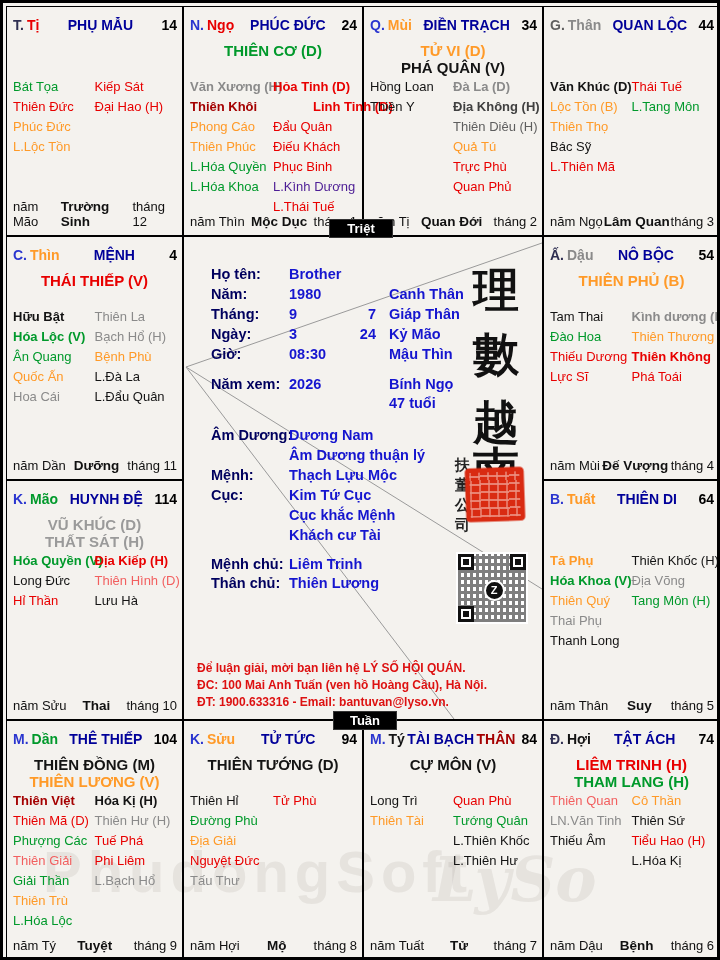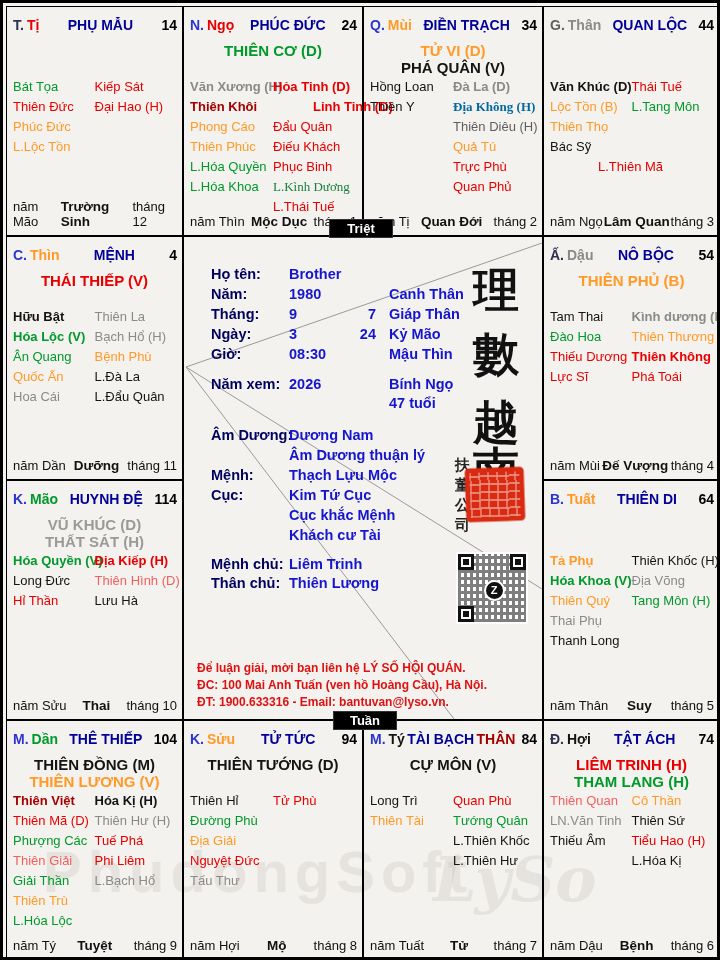--- a/index.html
+++ b/index.html
@@ -101,21 +101,21 @@
         <div class="star" style="color: rgb(255, 154, 40);">Thiên Phúc</div>
         <div class="star" style="color: rgb(0, 153, 43);">L.Hóa Quyền</div>
         <div class="star" style="color: rgb(0, 153, 43);">L.Hóa Khoa</div>
       </div>
     <div class="col col-right">
         <div class="star b" style="color: rgb(232, 0, 0);">Hỏa Tinh (D)</div>
         <div class="star b" style="color: rgb(232, 0, 0); padding-left: 40px;">Linh Tinh (D)</div>
         <div class="star" style="color: rgb(232, 0, 0);">Đẩu Quân</div>
         <div class="star" style="color: rgb(232, 0, 0);">Điếu Khách</div>
         <div class="star" style="color: rgb(232, 0, 0);">Phục Binh</div>
-        <div class="star" style="color: #15803d; font-family: Liberation Serif, serif;">L.Kình Dương</div>
+        <div class="star" style="color: #4c1d95;">L.Kình Dương</div>
         <div class="star" style="color: rgb(232, 0, 0);">L.Thái Tuế</div>
       </div>
     <div class="p-foot">
       <span class="f-year">năm Thìn</span>
       <span class="f-stage">Mộc Dục</span>
       <span class="f-month">tháng 1</span>
     </div>
   </div>
     <div class="palace" style="left: 360px; top: 3px; width: 180px; height: 230px;">
     <div class="p-header">
@@ -128,21 +128,21 @@
     <div class="mains">
         <div style="color: rgb(255, 154, 40);">TỬ VI (D)</div>
         <div style="color: rgb(20, 20, 20);">PHÁ QUÂN (V)</div>
       </div>
     <div class="col col-left">
         <div class="star" style="color: rgb(20, 20, 20);">Hồng Loan</div>
         <div class="star" style="color: rgb(20, 20, 20);">Thiên Y</div>
       </div>
     <div class="col col-right">
         <div class="star b" style="color: rgb(138, 138, 138);">Đà La (D)</div>
-        <div class="star b" style="color: #0369a1; font-family: Liberation Serif, serif;">Địa Không (H)</div>
+        <div class="star b" style="color: #404040;">Địa Không (H)</div>
         <div class="star" style="color: rgb(94, 94, 94);">Thiên Diêu (H)</div>
         <div class="star" style="color: rgb(255, 154, 40);">Quả Tú</div>
         <div class="star" style="color: rgb(232, 0, 0);">Trực Phù</div>
         <div class="star" style="color: rgb(232, 0, 0);">Quan Phủ</div>
       </div>
     <div class="p-foot">
       <span class="f-year">năm Tị</span>
       <span class="f-stage">Quan Đới</span>
       <span class="f-month">tháng 2</span>
     </div>
@@ -154,21 +154,21 @@
       <span class="p-name">QUAN LỘC</span>
 
       <span class="p-num">44</span>
     </div>
     <div class="mains"></div>
     <div class="col col-left">
         <div class="star b" style="color: rgb(20, 20, 20);">Văn Khúc (D)</div>
         <div class="star" style="color: rgb(255, 154, 40);">Lộc Tồn (B)</div>
         <div class="star" style="color: rgb(255, 154, 40);">Thiên Thọ</div>
         <div class="star" style="color: rgb(20, 20, 20);">Bác Sỹ</div>
-        <div class="star" style="color: rgb(232, 0, 0); margin-left: 48px;">L.Thiên Mã</div>
+        <div class="star" style="color: rgb(232, 0, 0);">L.Thiên Mã</div>
       </div>
     <div class="col col-right">
         <div class="star" style="color: rgb(232, 0, 0);">Thái Tuế</div>
         <div class="star" style="color: rgb(0, 153, 43);">L.Tang Môn</div>
       </div>
     <div class="p-foot">
       <span class="f-year">năm Ngọ</span>
       <span class="f-stage">Lâm Quan</span>
       <span class="f-month">tháng 3</span>
     </div>

